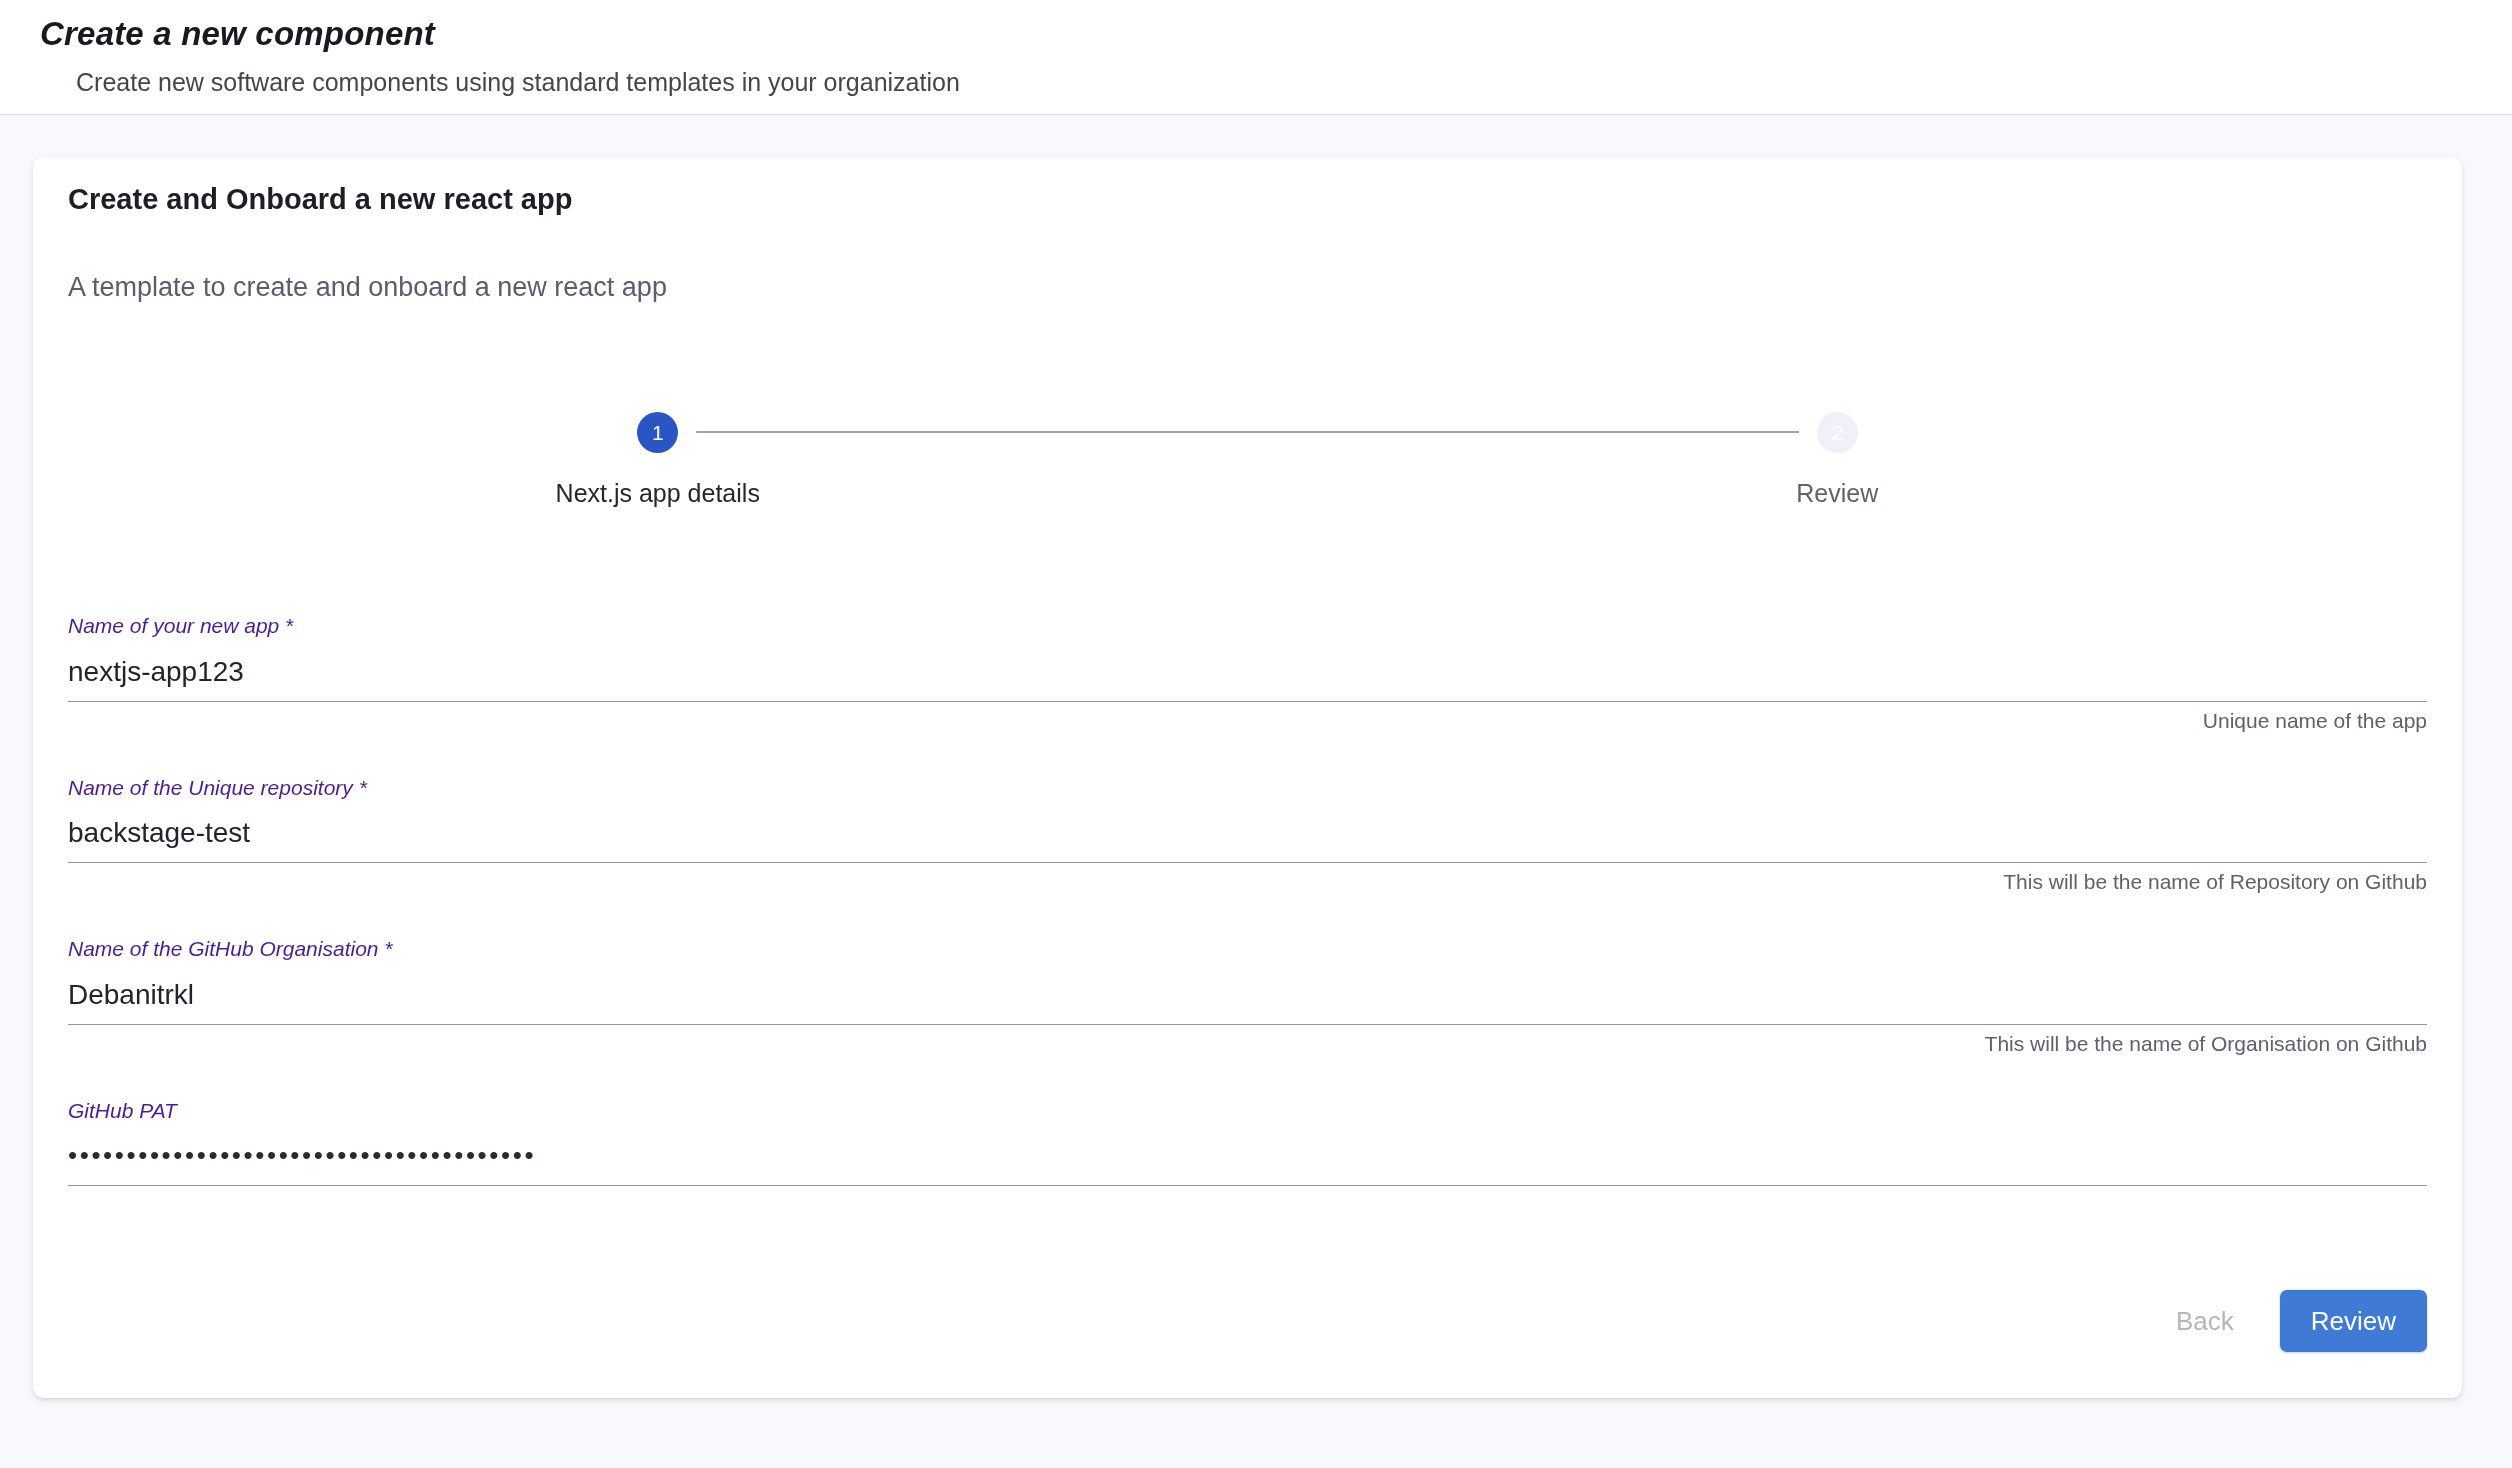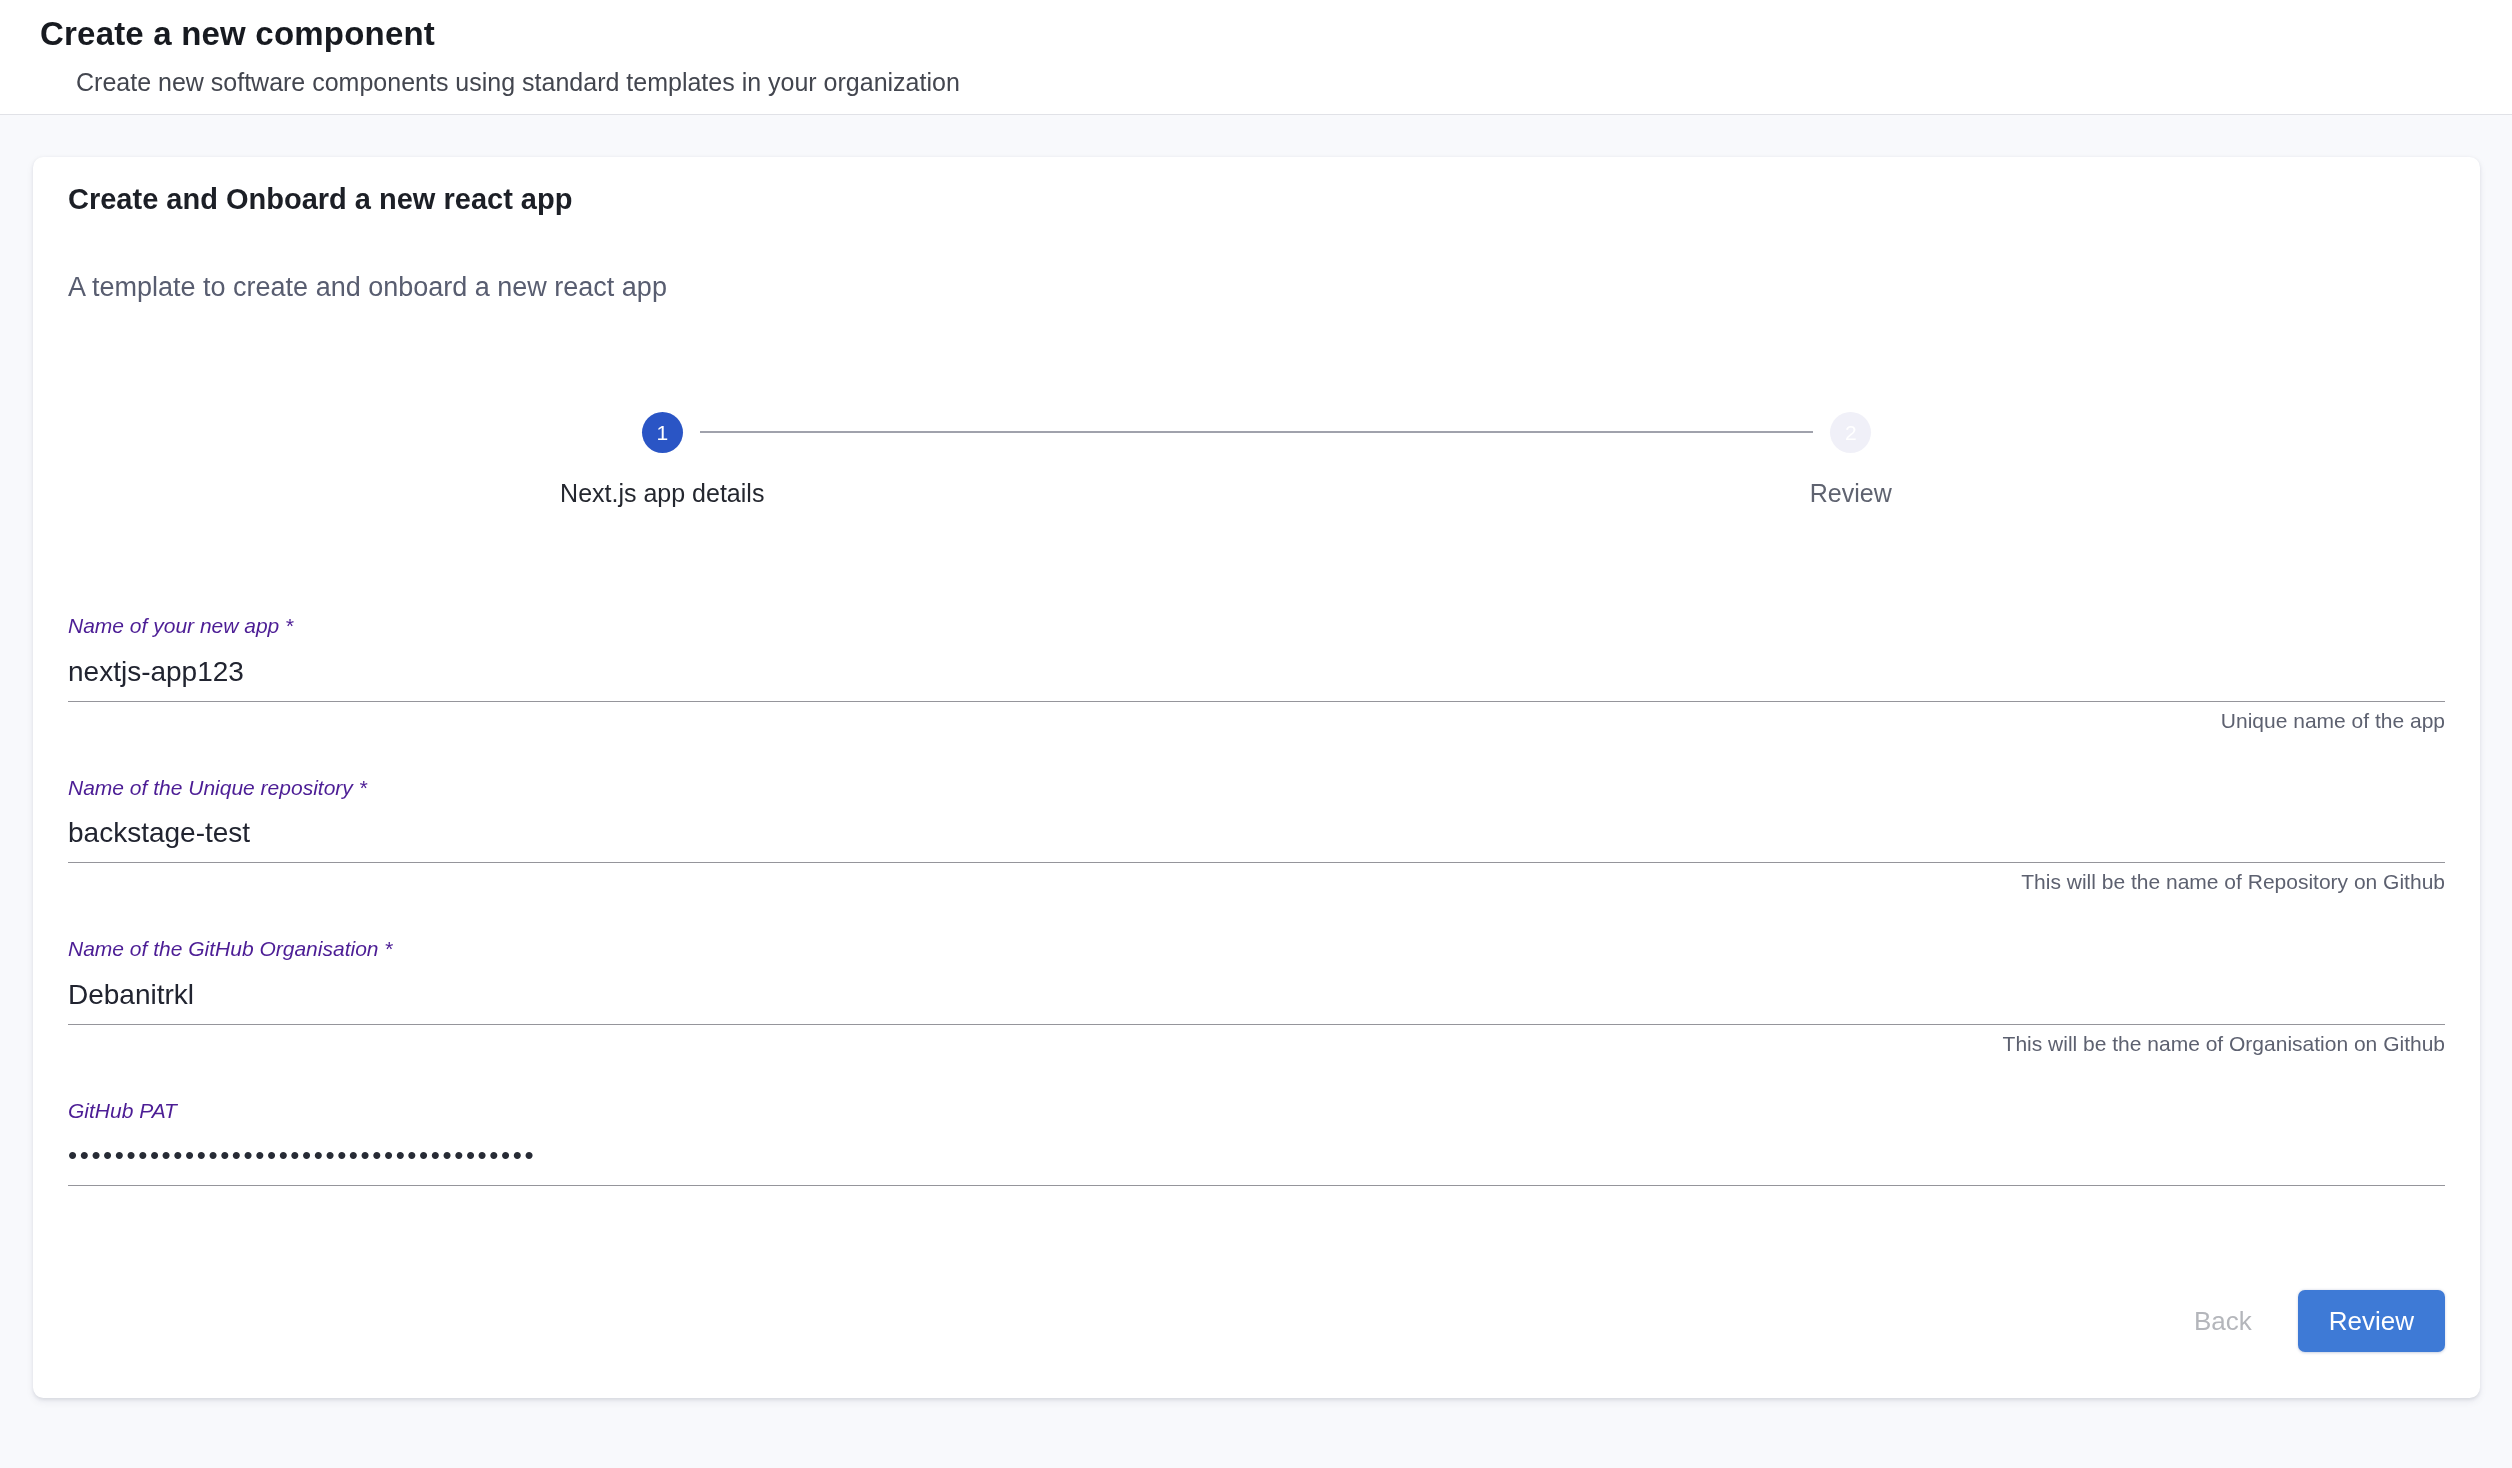--- a/index.html
+++ b/index.html
@@ -17,32 +17,33 @@
     padding: 14px 40px 22.5px 40px;
     border-bottom: 1.7px solid #e1e2e7;
     height: 115px;
   }
   .page-header h1 {
     font-size: 33px;
     font-weight: 700;
     color: #171a20;
     letter-spacing: 0.2px;
     line-height: 40px;
+    font-style: italic;
   }
   .page-header .subtitle {
     margin-top: 14px;
     font-size: 25px;
     font-weight: 400;
     color: #43464f;
     margin-left: 36px;
   }
 
   
   .main-area {
-    padding: 42px 32px 0 33px;
+    padding: 42px 50px 0 33px;
   }
   .card {
     background: #ffffff;
     border-radius: 10.4px;
     box-shadow: 0 1.7px 3.5px rgba(30, 40, 70, 0.10), 0 3.5px 8.7px rgba(30, 40, 70, 0.06);
     padding: 24px 35px 28px 35px;
     height: 1241px;
   }
   .card-title {
     font-size: 29px;

